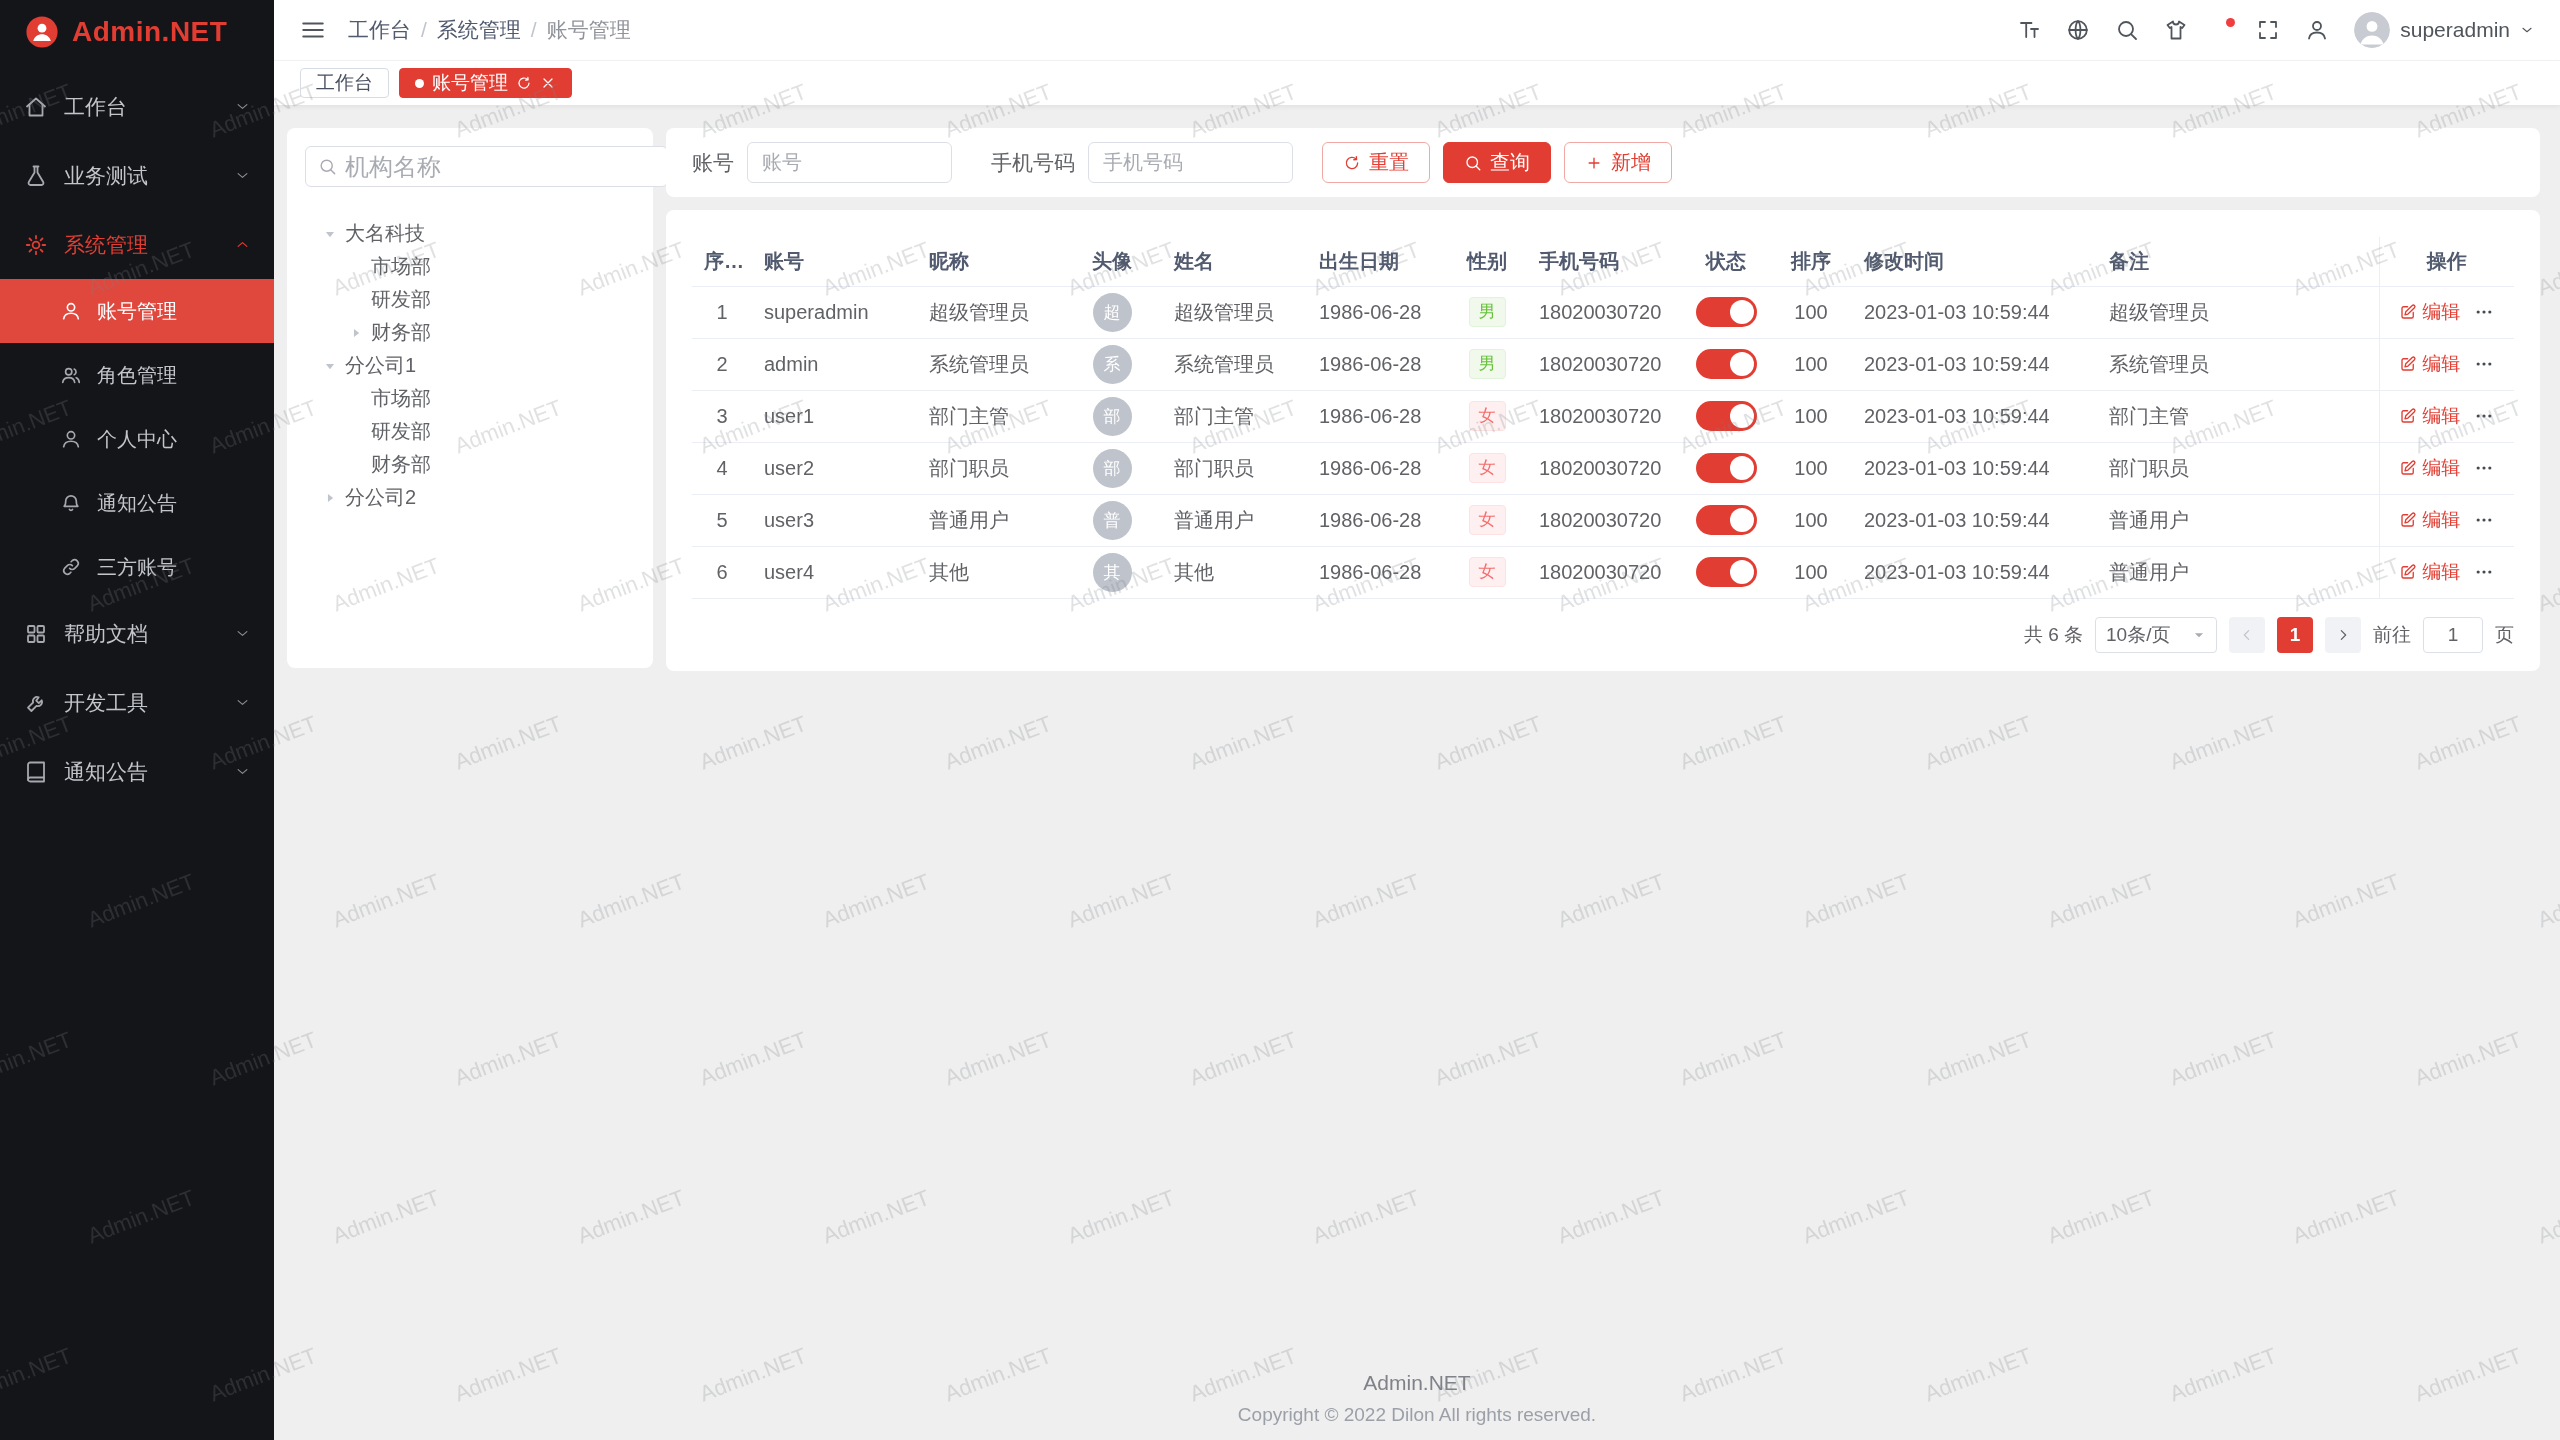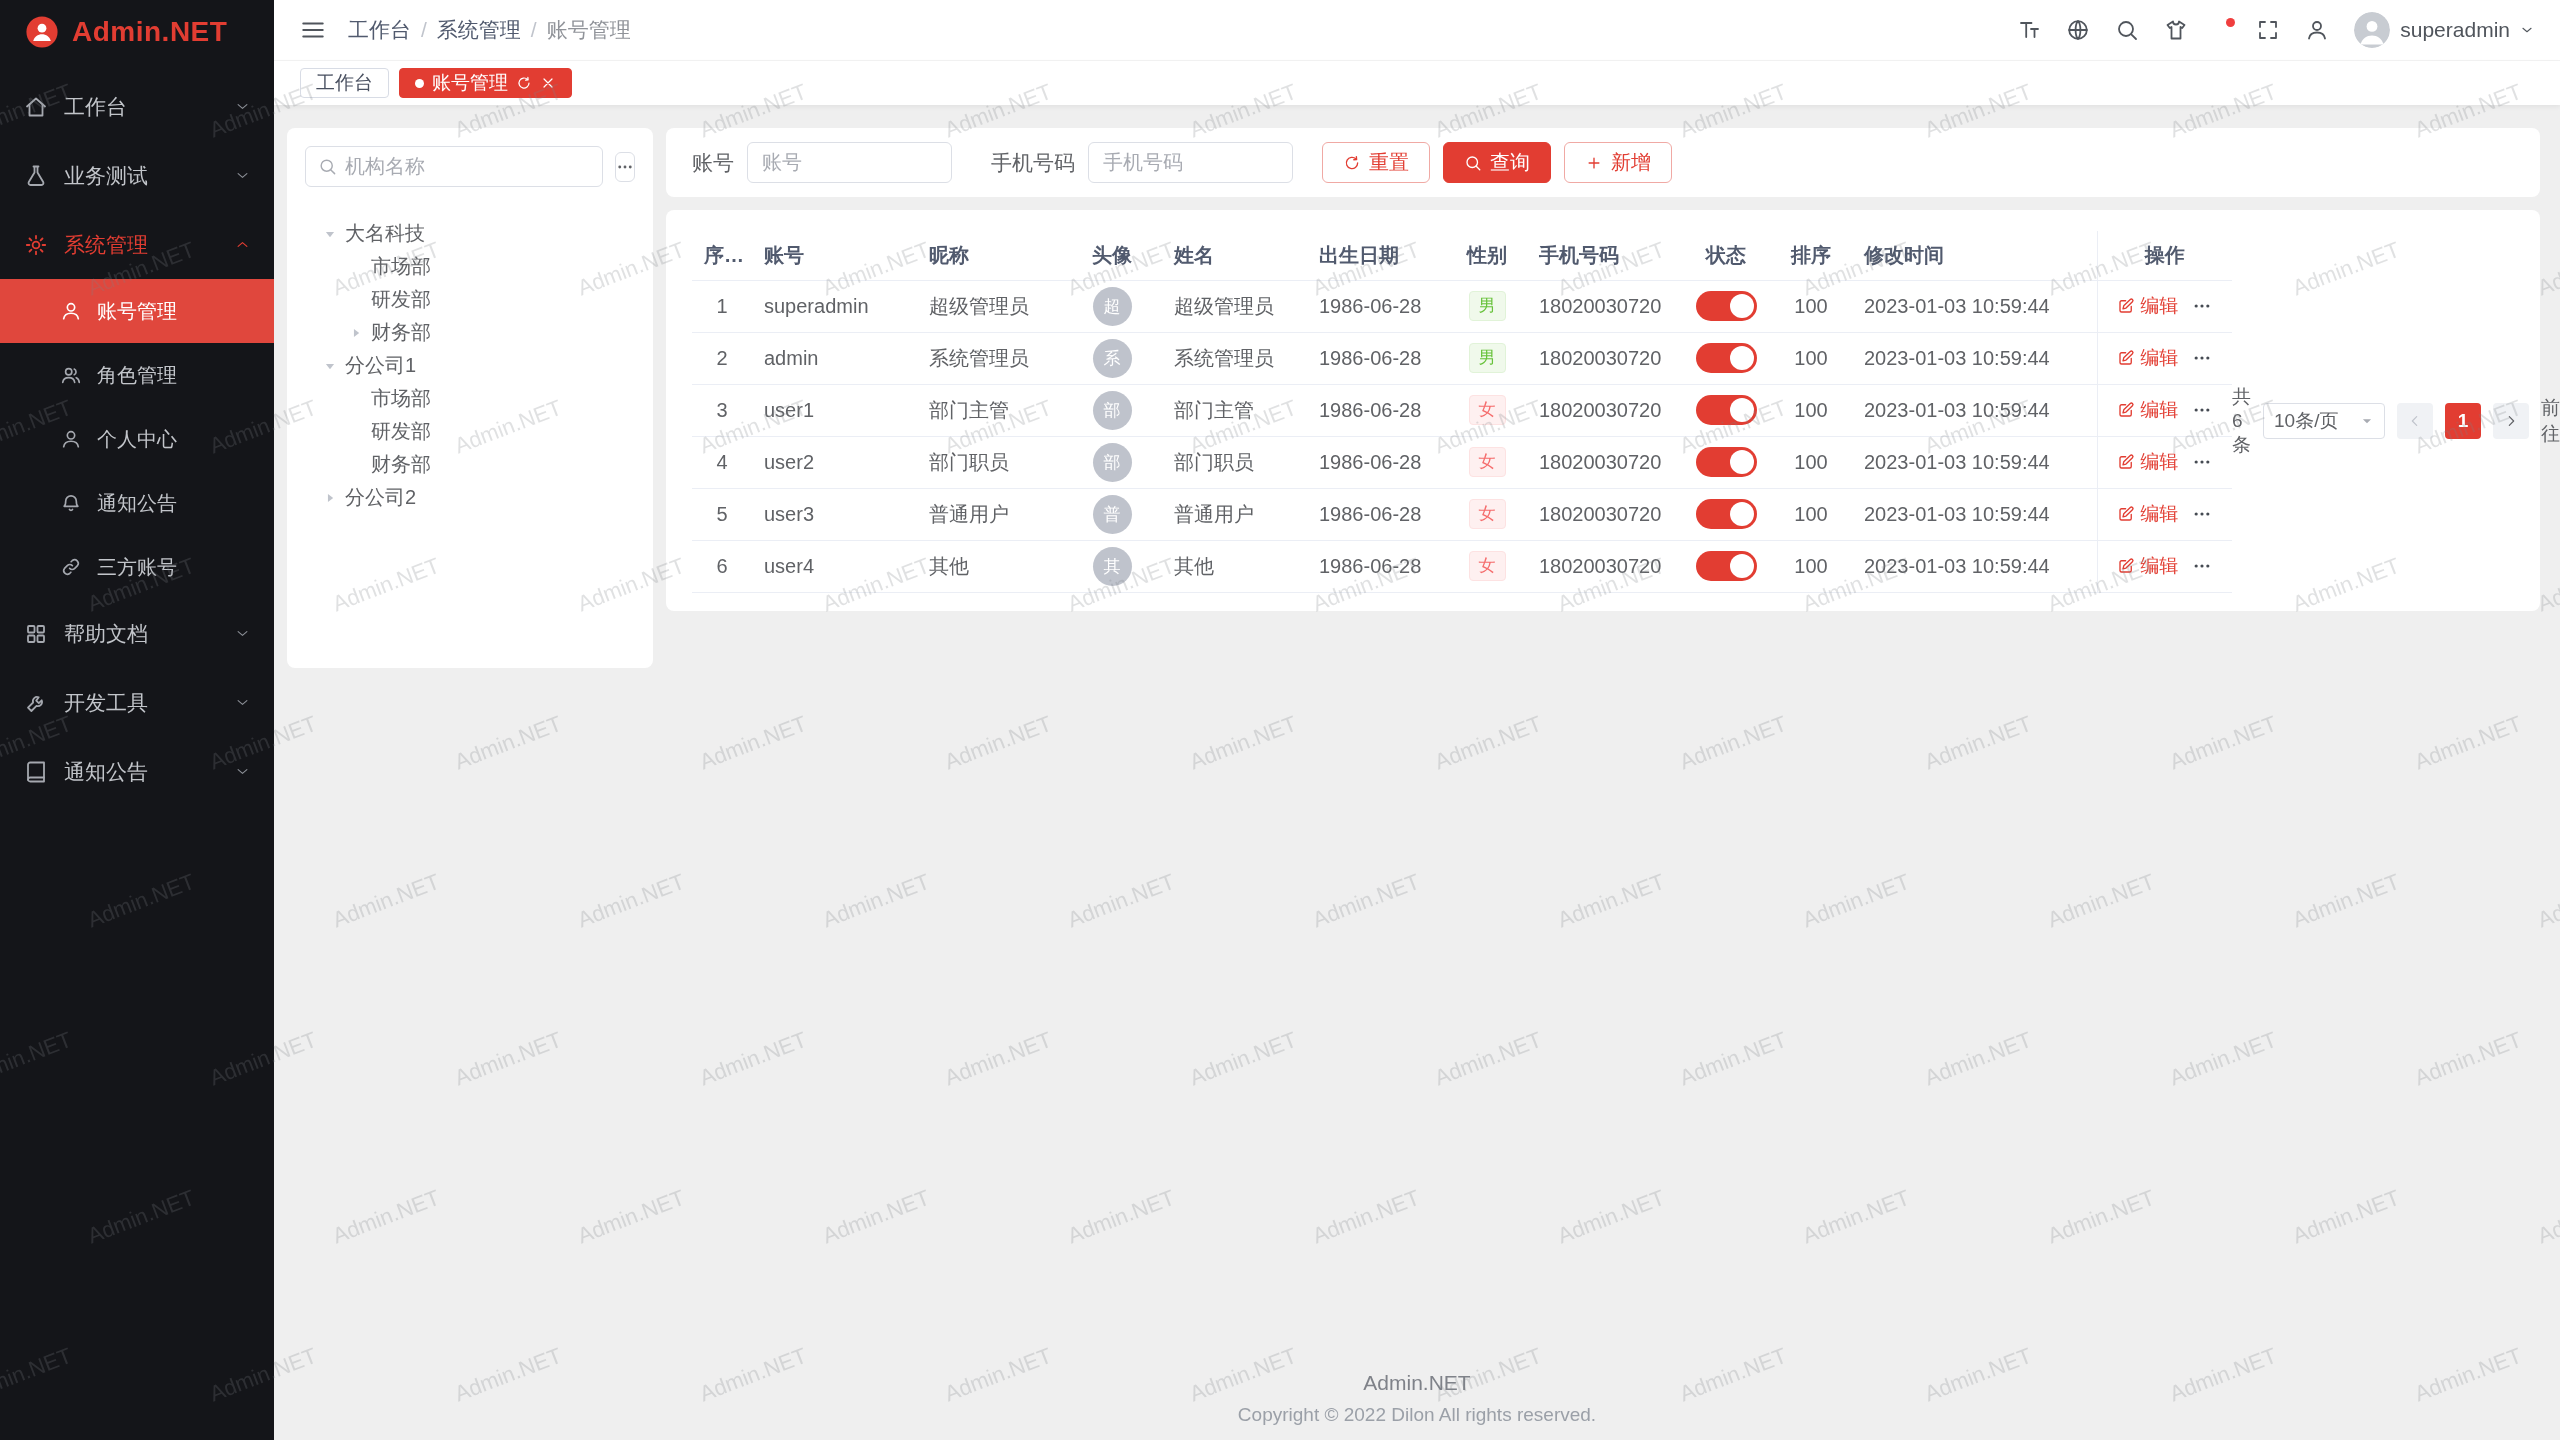--- a/index.html
+++ b/index.html
@@ -55,21 +55,21 @@
   .tab-ic{display:inline-flex;width:16px;height:16px;cursor:pointer}
   .tab-ic svg{width:100%;height:100%}
 
   
   .content{flex:1;display:flex;gap:13px;padding:23px 20px 0 13px;min-height:0}
   .card{background:#fff;border-radius:8px}
   .tree-card{width:366px;flex-shrink:0;height:540px;padding:18px}
   .tree-top{display:flex;align-items:center;gap:12px}
   .search-box{flex:1;height:41px;border:1px solid #dcdfe6;border-radius:6px;display:flex;align-items:center;padding:0 12px;gap:8px;background:#fff}
   .search-box .icon{font-size:19px;color:#a8abb2}
-  .search-box input{border:none;outline:none;flex:1;font-size:20px;color:#606266;font-family:Liberation Serif, serif;min-width:0;background:transparent}
+  .search-box input{border:none;outline:none;flex:1;font-size:24px;color:#606266;font-family:Liberation Sans, sans-serif;min-width:0;background:transparent}
   .search-box input::placeholder{color:#a8abb2}
   .more-box{width:40px;height:30px;border:1px solid #dcdfe6;border-radius:6px;background:#fff;display:inline-flex;align-items:center;justify-content:center;color:#606266;cursor:pointer}
   .more-box .icon{font-size:18px}
   .tree{margin-top:30px}
   .tree-row{height:33px;display:flex;align-items:center;gap:4px;font-size:20px;color:#606266;cursor:pointer}
   .tree-caret{width:23px;height:23px;display:inline-flex;align-items:center;justify-content:center;color:#c0c4cc}
   .tree-caret svg{width:14px;height:14px}
   .tree-caret.expanded svg{transform:rotate(90deg)}
   .tree-caret.hidden svg{visibility:hidden}
 
@@ -79,21 +79,21 @@
   .q-label.phone{margin-left:26px}
   .q-input{width:205px;height:41px;border:1px solid #dcdfe6;border-radius:6px;padding:0 14px;font-size:20px;color:#606266;outline:none;font-family:inherit}
   .q-input::placeholder{color:#a8abb2}
   .btn{height:41px;display:inline-flex;align-items:center;gap:8px;padding:0 20px;border-radius:6px;font-size:20px;cursor:pointer;border:1px solid transparent;font-family:inherit}
   .btn .icon{font-size:18px}
   .btn.plain{background:#fff;border-color:#f0a9a4;color:var(--primary,#e23d32)}
   .btn.primary{background:var(--primary,#e23d32);border-color:var(--primary,#e23d32);color:#fff}
   .btn.reset{margin-left:16px}
 
   
-  .table-card{padding:21px 26px 18px;display:flex;flex-direction:row}
+  .table-card{padding:27px 26px 18px;display:flex;flex-direction:column}
   table{width:100%;border-collapse:collapse;table-layout:fixed}
   th,td{height:52px;padding:0 12px;font-size:20px;color:#606266;border-bottom:1px solid #ebeef5;text-align:left;white-space:nowrap;overflow:hidden;text-overflow:ellipsis}
   th{color:#515a6e;font-weight:bold;height:49px}
   .c-center{text-align:center}
   .op-border{border-left:1px solid #ebeef5}
   .avatar-chip{width:39px;height:39px;border-radius:50%;background:#bfc3cc;color:#fff;display:inline-flex;align-items:center;justify-content:center;font-size:17px;vertical-align:middle}
   .badge{display:inline-block;padding:4px 9px;font-size:17px;border-radius:4px;line-height:1.2}
   .badge.male{color:var(--male,#67c23a);background:#f0f9eb;border:1px solid #e1f3d8}
   .badge.female{color:var(--female,#f56c6c);background:#fef0f0;border:1px solid #fde2e2}
   .switch{position:relative;display:inline-block;width:61px;height:30px;border-radius:15px;background:#dcdfe6;cursor:pointer;vertical-align:middle}

